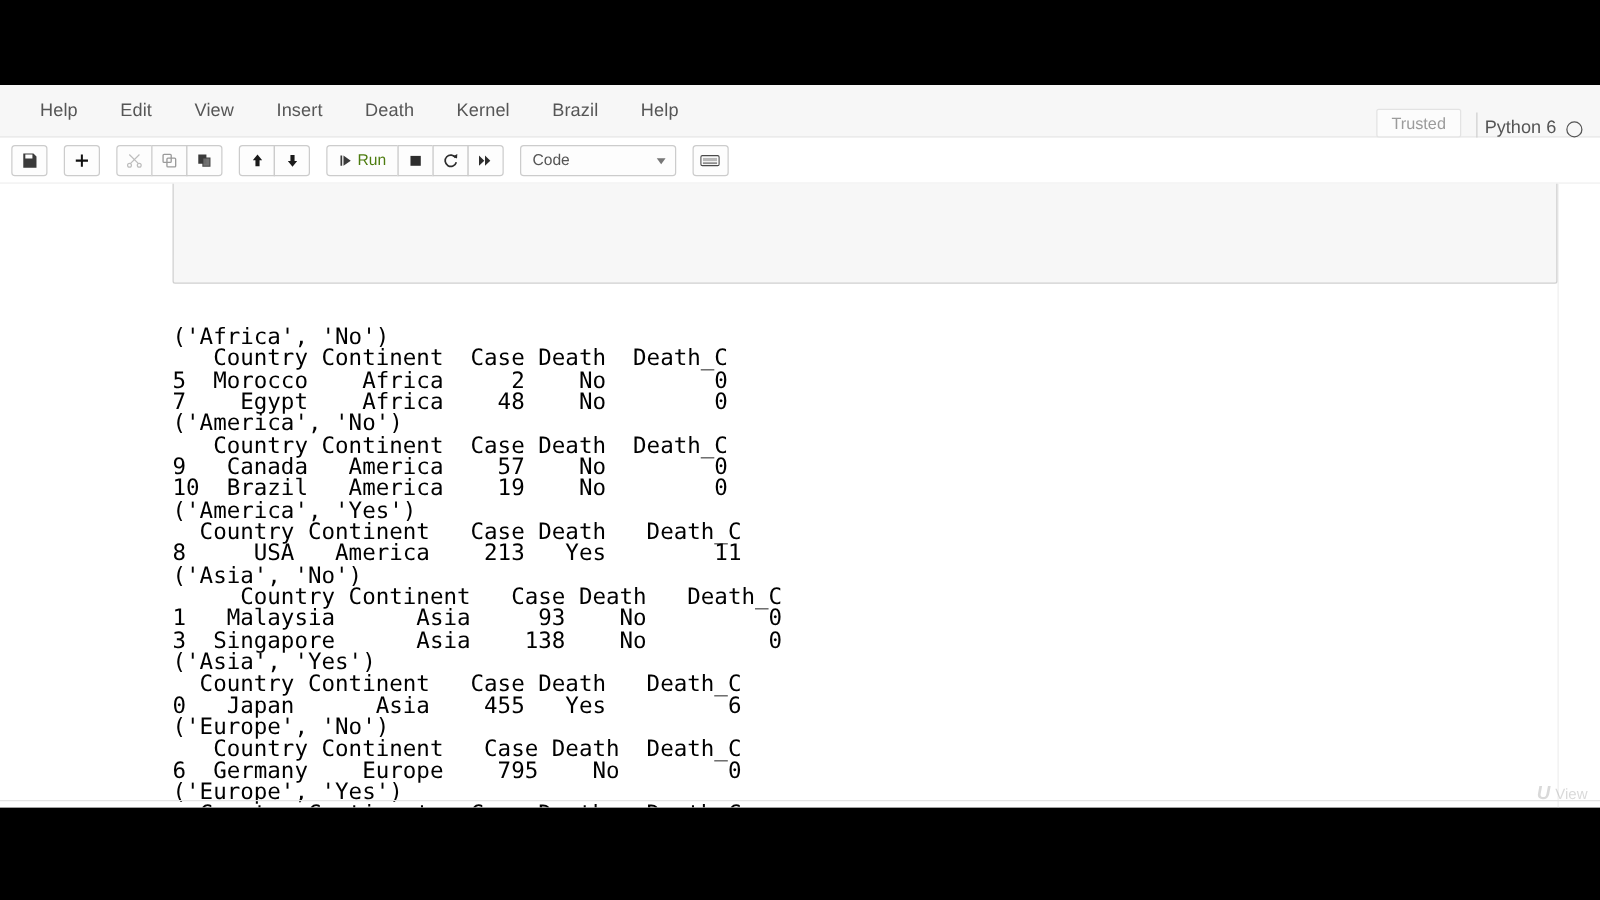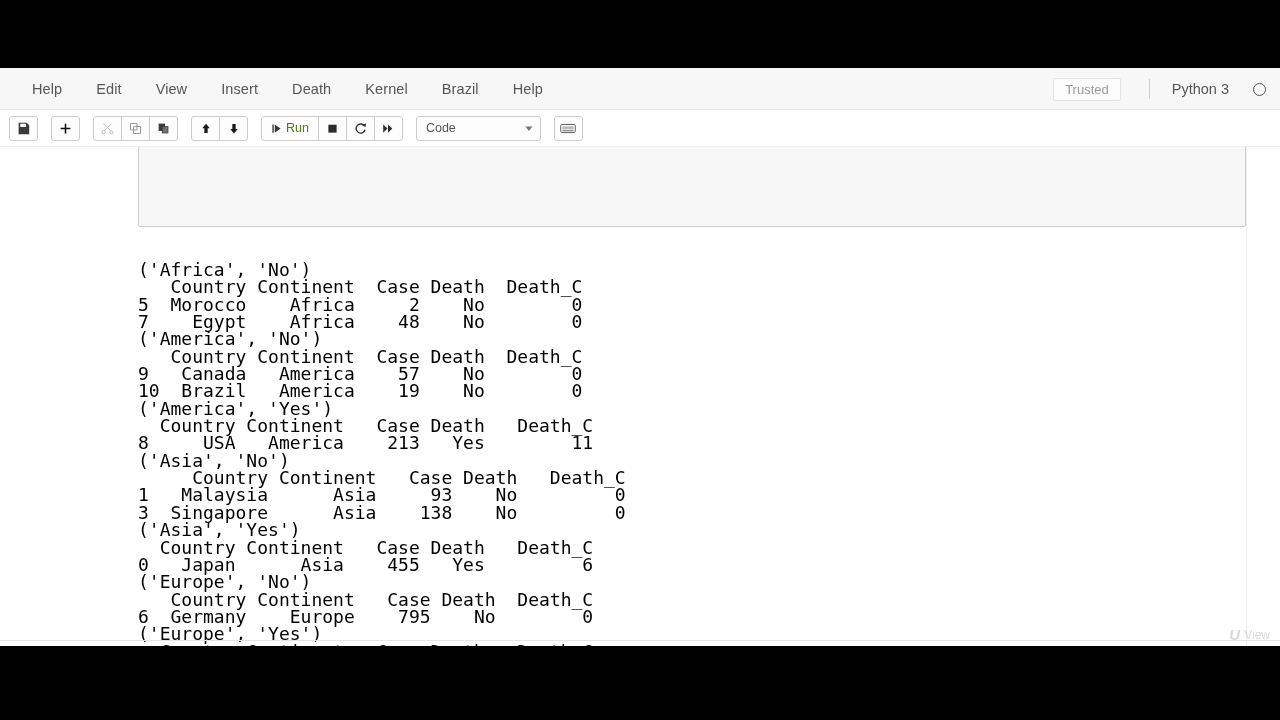--- a/index.html
+++ b/index.html
@@ -51,22 +51,22 @@
     white-space: nowrap;
     letter-spacing: .1px;
   }
 
   #menubar-right {
     position: absolute;
     right: 14px;
     top: 0;
     height: 42px;
     display: flex;
-    align-items: center;
-    gap: 22px;
+    align-items: flex-end;
+    gap: 6px;
   }
   #trusted-badge {
     font-size: 13px;
     color: #9b9b9b;
     border: 1px solid #e3e3e3;
     border-radius: 2px;
     padding: 3px 11px;
     background: #fcfcfc;
   }
   #kernel-sep {
@@ -246,21 +246,21 @@
       <div class="menu-item">View</div>
       <div class="menu-item">Insert</div>
       <div class="menu-item">Death</div>
       <div class="menu-item">Kernel</div>
       <div class="menu-item">Brazil</div>
       <div class="menu-item">Help</div>
 
       <div id="menubar-right">
         <div id="trusted-badge">Trusted</div>
         <div id="kernel-sep"></div>
-        <div id="kernel-name">Python 3</div>
+        <div id="kernel-name">Python 6</div>
         <div id="kernel-indicator"></div>
       </div>
     </div>
 
     <div id="toolbar">
 
       <div class="tb-group">
         <div class="tb-btn">
           <svg class="icon-svg" width="13" height="13" viewBox="0 0 16 16" aria-hidden="true">
             <path fill="#3a3a3a" d="M2 1h10l3 3v11H2V1zm2 1v4h7V2H4zm1 7h6v5H5V9z"></path>

